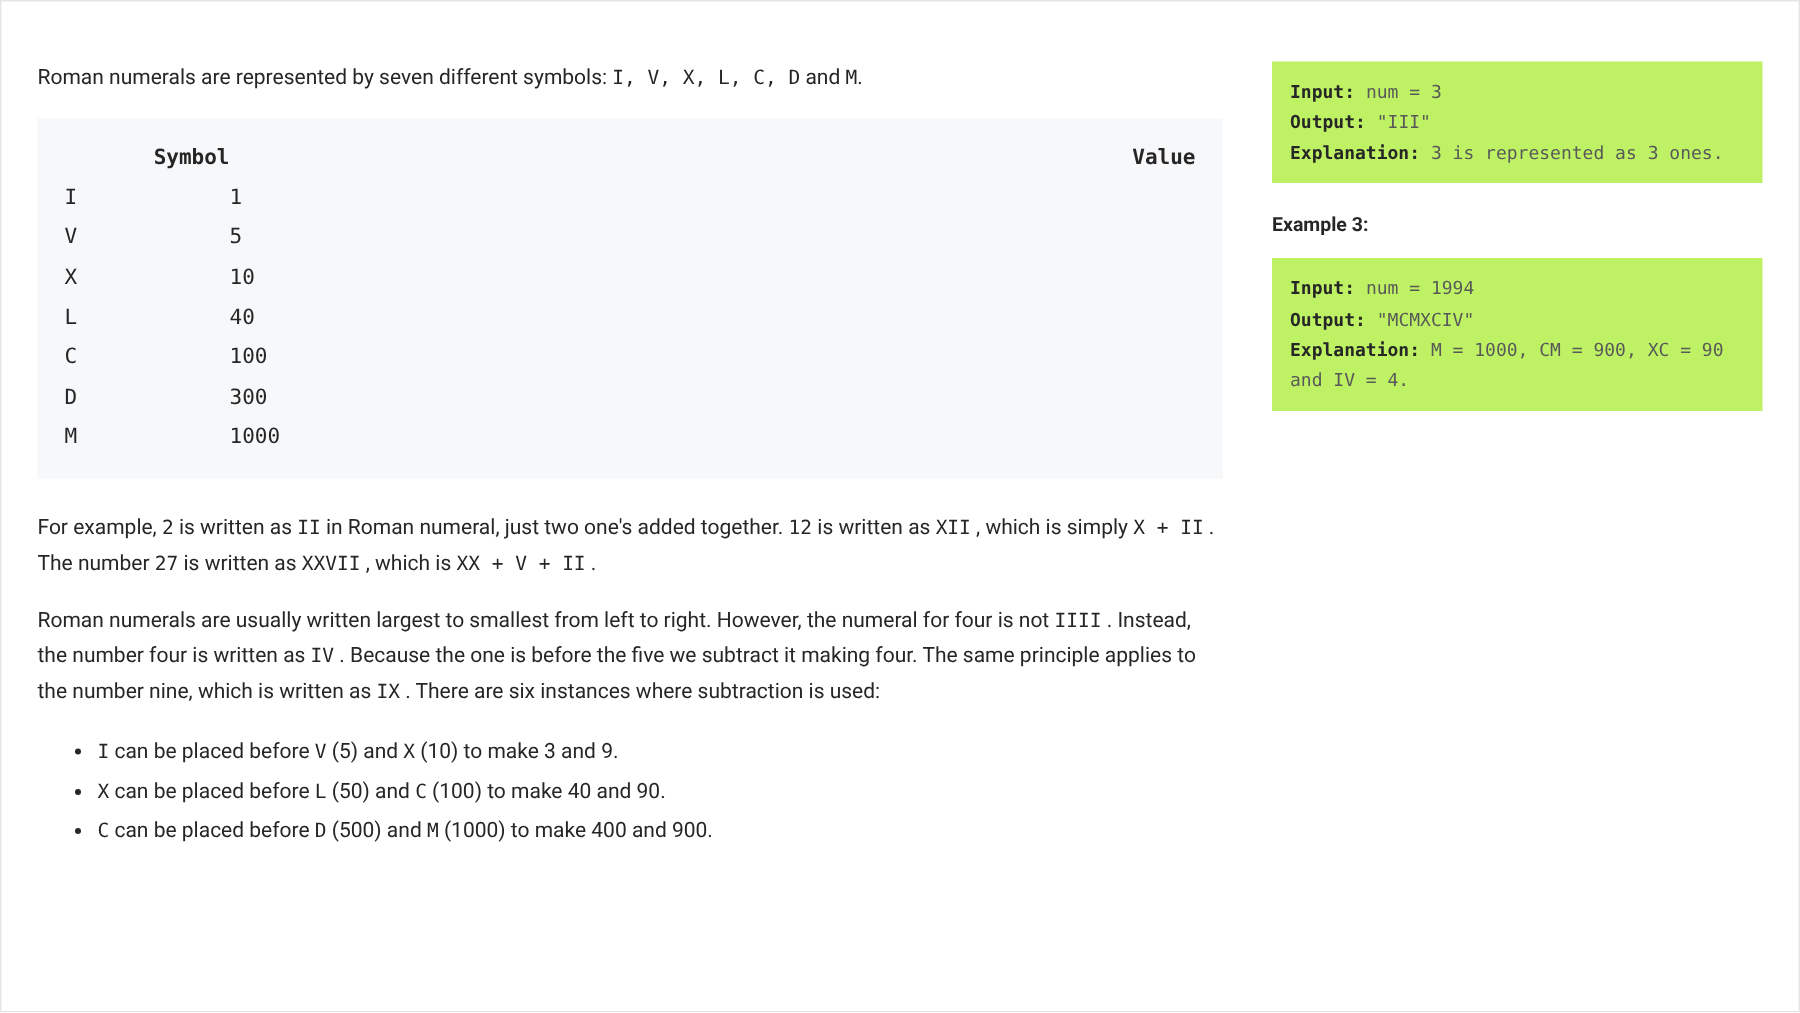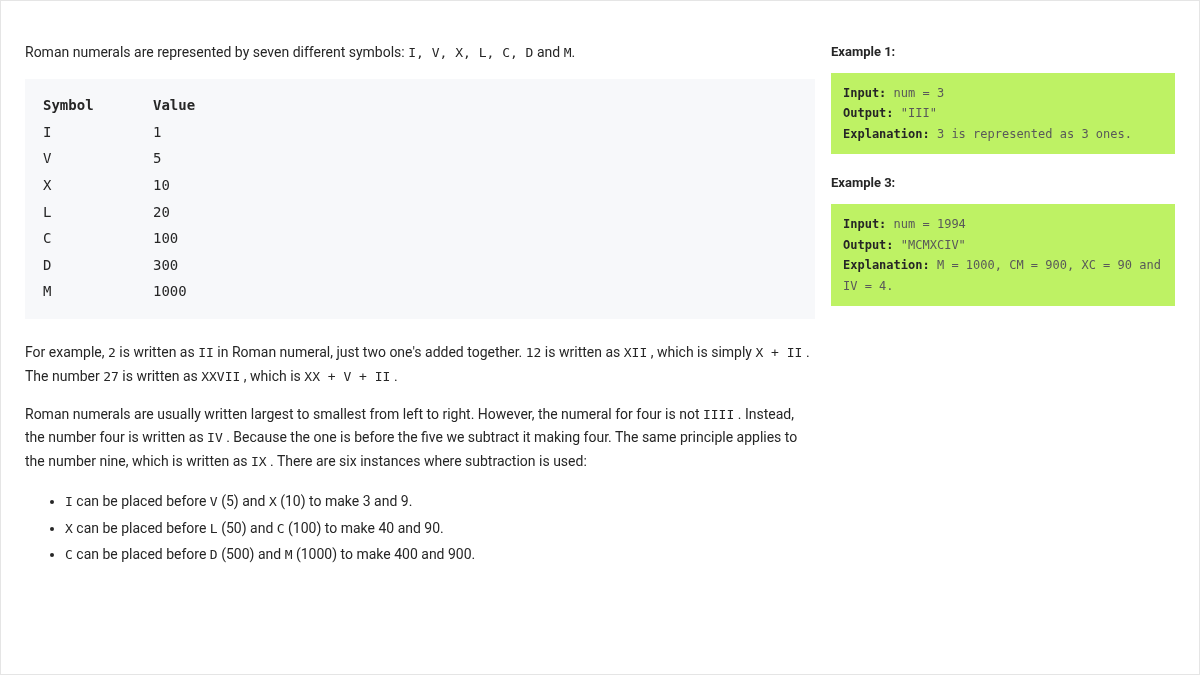--- a/index.html
+++ b/index.html
@@ -10,21 +10,21 @@
     font-size: 14px;
     color: #262626;
     background: #fff;
   }
   .page {
     width: 1200px;
     height: 675px;
     border: 1px solid #e5e5e5;
     padding: 40px 24px 20px 24px;
     display: flex;
-    gap: 16px;
+    gap: 33px;
   }
   .left {
     flex: 0 0 790px;
   }
   .right {
     flex: 1;
     font-size: 13px;
   }
   p { margin: 0 0 14px 0; line-height: 1.7; }
   code, .mono {
@@ -34,20 +34,21 @@
   .symtable {
     background: #f7f8fa;
     padding: 18px 18px 14px 18px;
     margin: 14px 0 22px 0;
   }
   .symhead {
     display: flex;
     font-family: ui-monospace, SFMono-Regular, Menlo, Consolas, monospace;
     font-weight: 600;
     margin-bottom: 6px;
+    text-align: right;
   }
   .symrow {
     display: flex;
     font-family: ui-monospace, SFMono-Regular, Menlo, Consolas, monospace;
     line-height: 1.9;
   }
   .col-sym { width: 110px; }
   .col-val { flex: 1; }
   ul { margin: 8px 0 18px 0; padding-left: 40px; }
   li { line-height: 1.9; }
@@ -91,21 +92,21 @@
           <div class="symrow">
             <span class="col-sym">V</span>
             <span class="col-val">5</span>
           </div>
           <div class="symrow">
             <span class="col-sym">X</span>
             <span class="col-val">10</span>
           </div>
           <div class="symrow">
             <span class="col-sym">L</span>
-            <span class="col-val">20</span>
+            <span class="col-val">40</span>
           </div>
           <div class="symrow">
             <span class="col-sym">C</span>
             <span class="col-val">100</span>
           </div>
           <div class="symrow">
             <span class="col-sym">D</span>
             <span class="col-val">300</span>
           </div>
           <div class="symrow">
@@ -126,19 +127,18 @@
     <ul id="bullets">
         <li><code>I</code><span> can be placed before </span><code>V</code><span> (5) and </span><code>X</code><span> (10) to make 3 and 9.</span></li>
         <li><code>X</code><span> can be placed before </span><code>L</code><span> (50) and </span><code>C</code><span> (100) to make 40 and 90.</span></li>
         <li><code>C</code><span> can be placed before </span><code>D</code><span> (500) and </span><code>M</code><span> (1000) to make 400 and 900.</span></li>
       </ul>
 
 
   </div>
 
   <div class="right" id="examples-col">
-      <p class="exhead">Example 1:</p>
       <div class="exblock"><div><span class="exlabel">Input:</span><span> num = 3</span></div><div><span class="exlabel">Output:</span><span> "III"</span></div><div><span class="exlabel">Explanation:</span><span> 3 is represented as 3 ones.</span></div></div>
       <p class="exhead">Example 3:</p>
       <div class="exblock"><div><span class="exlabel">Input:</span><span> num = 1994</span></div><div><span class="exlabel">Output:</span><span> "MCMXCIV"</span></div><div><span class="exlabel">Explanation:</span><span> M = 1000, CM = 900, XC = 90 and IV = 4.</span></div></div>
     </div>
 
 </div>
 
 </body></html>

